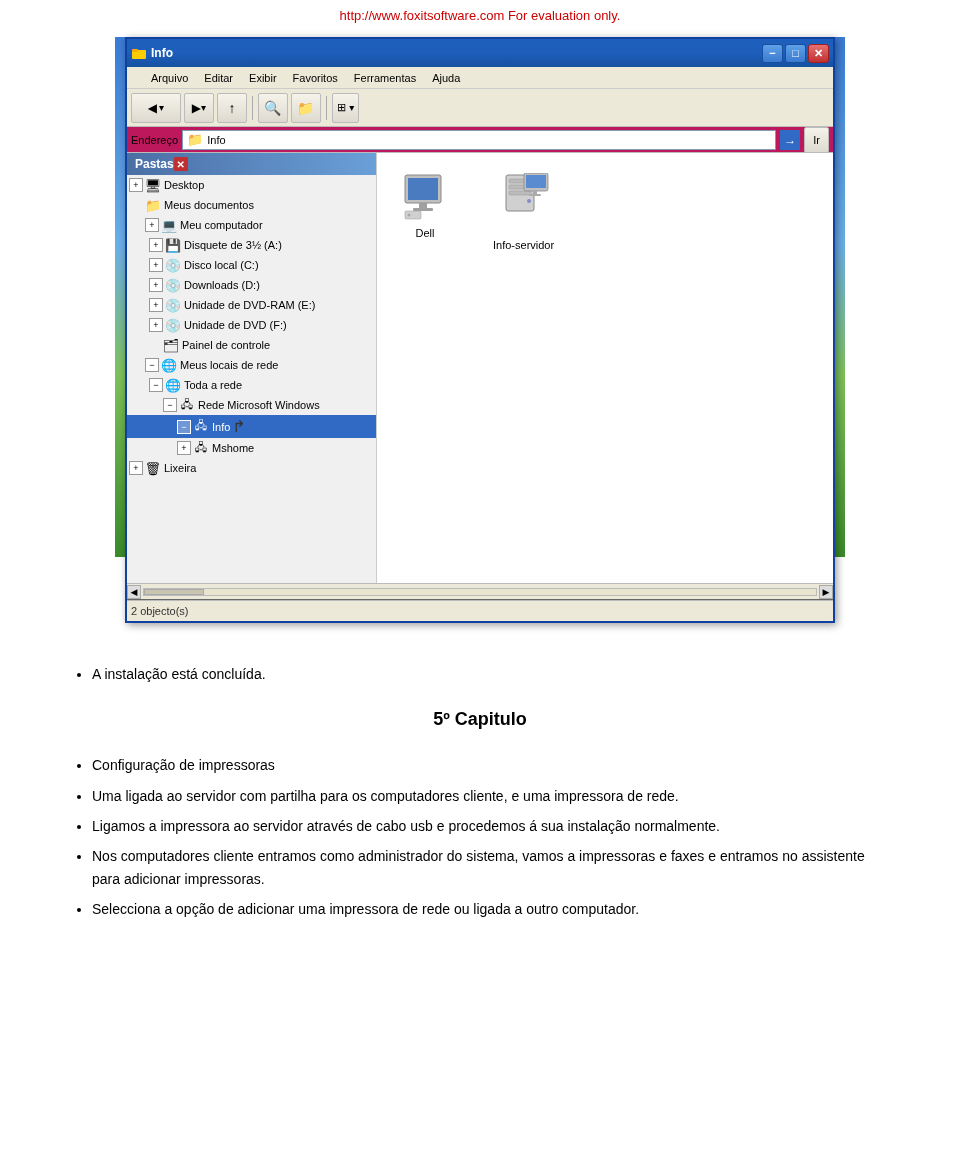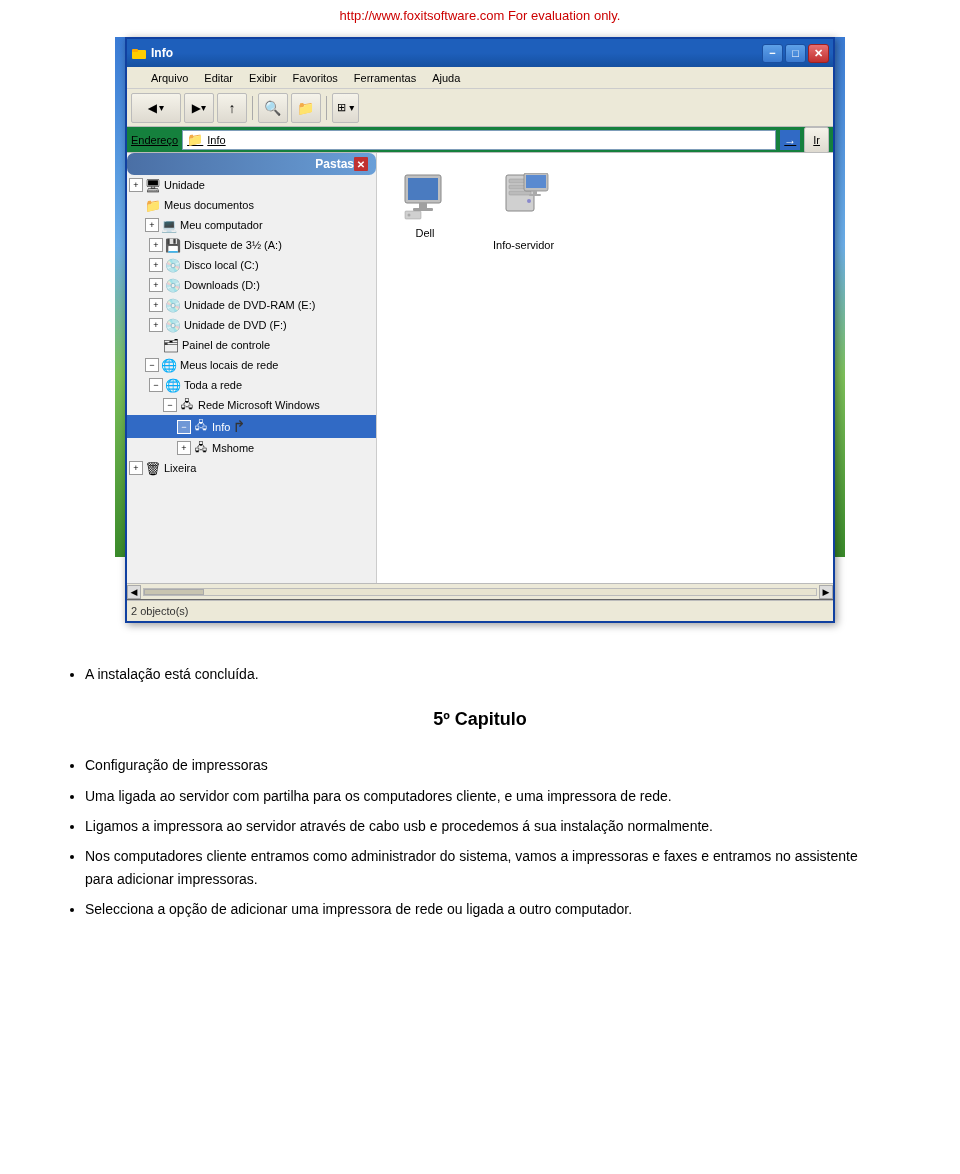--- a/index.html
+++ b/index.html
@@ -107,30 +107,29 @@
       display: flex;
       align-items: center;
       gap: 3px;
       cursor: pointer;
       font-size: 11px;
       font-family: 'Tahoma', sans-serif;
     }
 
     
     .xp-addressbar {
-      background: #15803d;
+      background: #be185d;
       height: 26px;
       display: flex;
       align-items: center;
       padding: 2px 4px;
       border-bottom: 1px solid #bbb;
       font-size: 11px;
       font-family: 'Tahoma', sans-serif;
       gap: 4px;
-      text-decoration: underline;
     }
     .xp-addr-label {
       color: #000;
       white-space: nowrap;
     }
     .xp-addr-input {
       flex: 1;
       height: 20px;
       background: white;
       border: 1px solid #7f9db9;
@@ -170,22 +169,21 @@
       font-family: 'Tahoma', sans-serif;
     }
     .xp-leftpanel-title {
       background: linear-gradient(to right, #4a6fa5, #6a9fd8);
       color: white;
       font-weight: bold;
       padding: 4px 8px;
       font-size: 12px;
       display: flex;
       align-items: center;
-      justify-content: flex-end;
-      border-radius: 7px;
+      justify-content: flex-start;
     }
     .xp-leftpanel-title .close-x {
       background: #c03030;
       color: white;
       width: 14px;
       height: 14px;
       display: flex;
       align-items: center;
       justify-content: center;
       font-size: 10px;
@@ -270,21 +268,21 @@
 
     
     .doc-content {
       padding: 30px 80px 30px 80px;
       font-family: Arial, sans-serif;
       font-size: 14px;
       color: #000;
       line-height: 1.6;
     }
     .doc-content ul {
-      margin-left: 5px;
+      margin-left: 12px;
     }
     .doc-content li {
       margin-bottom: 8px;
     }
     .chapter-title {
       text-align: center;
       font-size: 18px;
       font-weight: bold;
       margin: 20px 0 20px 0;
     }
@@ -384,21 +382,21 @@
         <div class="xp-leftpanel-title">
           <span>Pastas</span>
           <div class="close-x">✕</div>
         </div>
 
         <div>
 
           <div class="tree-item" style="padding-left:2px;">
             <span class="tree-expander">+</span>
             <span class="tree-icon">🖥</span>
-            <span class="tree-label">Unidade</span>
+            <span class="tree-label">Desktop</span>
           </div>
 
           <div class="tree-item" style="padding-left:18px;">
             <span class="tree-icon">📁</span>
             <span class="tree-label">Meus documentos</span>
           </div>
 
           <div class="tree-item" style="padding-left:4px;">
             <span style="width:14px;"></span>
             <span class="tree-expander">+</span>

